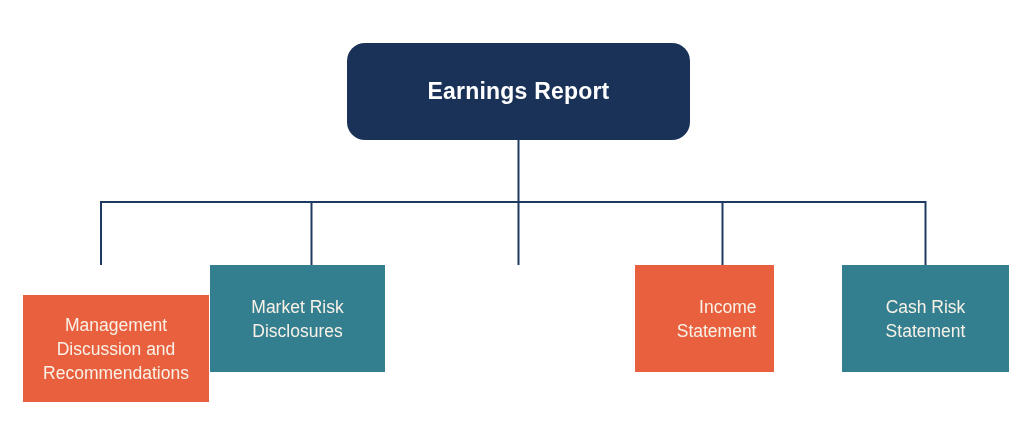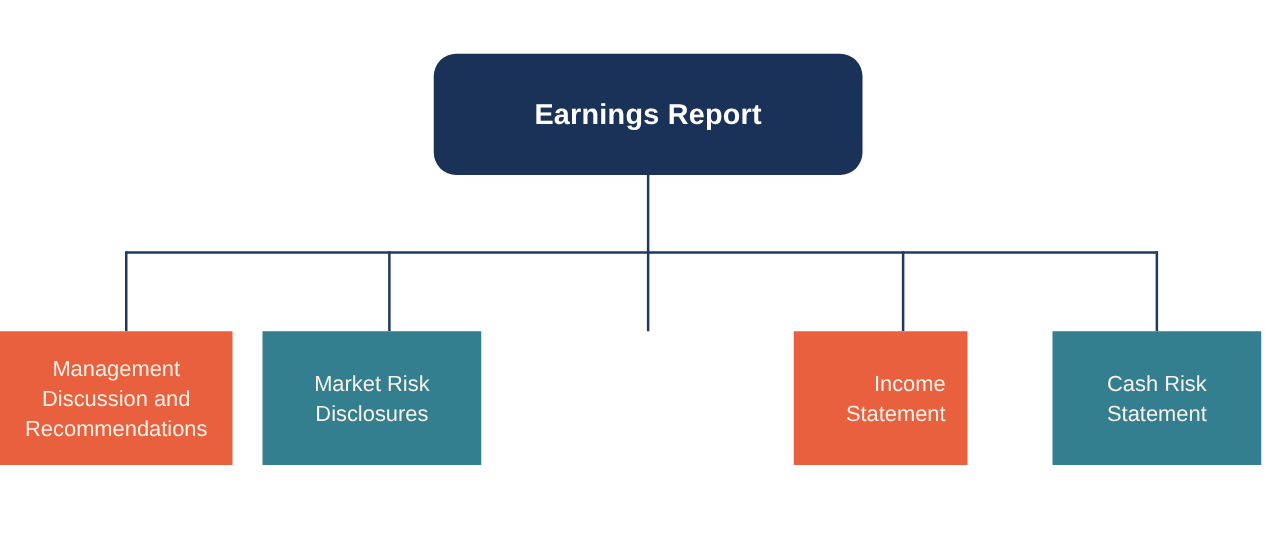--- a/index.html
+++ b/index.html
@@ -38,21 +38,21 @@
     height: 107px;
     display: flex;
     align-items: center;
     justify-content: center;
     text-align: center;
     color: #f8f1e7;
     font-size: 17.5px;
     line-height: 24px;
   }
   .child-node .lbl { display: inline-block; }
-  .b1 { left: 0;   width: 186px; }
+  .b1 { left: 23px;   width: 186px; margin-top: 30px; }
   .b2 { left: 210px; width: 175px; }
   .b3 { left: 430px; width: 176px; }
   .b4 { left: 635px; width: 139px; text-align: right; }
   .b5 { left: 842px; width: 167px; }
   .b1 .lbl { max-width: 162px; }
   .b2 .lbl { max-width: 112px; }
   .b4 .lbl { max-width: 104px; }
   .b5 .lbl { max-width: 112px; }
 </style>
 </head>

